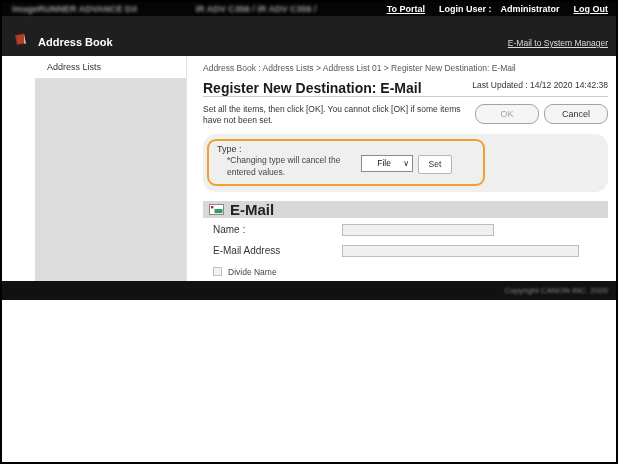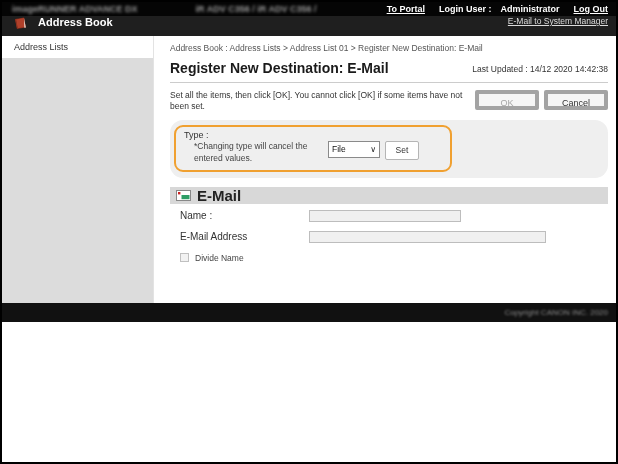--- a/index.html
+++ b/index.html
@@ -14,52 +14,52 @@
     height:14px; background:#050505; color:#fff;
     display:flex; align-items:center; font-size:9px; font-weight:bold;
   }
   .device-group { display:flex; gap:58px; padding-left:10px; }
   .blurred { color:#9a9a9a; filter:blur(1.5px); white-space:nowrap; }
   .topbar-right { margin-left:auto; display:flex; align-items:center; gap:14px; padding-right:8px; }
   .topbar-link { color:#fff; text-decoration:underline; cursor:pointer; white-space:nowrap; }
   .login-group { display:flex; gap:9px; white-space:nowrap; }
   
   .appbar {
-    height:20px; background:#1f1f1f; color:#fff;
-    display:flex; align-items:flex-start; padding:0 8px 8px 10px;
+    height:40px; background:#1f1f1f; color:#fff;
+    display:flex; align-items:flex-end; padding:0 8px 8px 10px;
   }
   .book-icon { width:16px; height:16px; margin-right:10px; }
   .app-title { font-size:11px; font-weight:bold; }
   .appbar-link {
     margin-left:auto; font-size:8.5px; color:#dcdcdc;
     text-decoration:underline; cursor:pointer;
   }
   
-  .content { display:flex; height:267px; background:#fff; }
+  .content { display:flex; height:225px; background:#fff;margin-left:33px; }
   .sidebar {
     width:152px; background:#dcdcdc; border-right:1px solid #e3e3e3;
     flex-shrink:0; display:flex; flex-direction:column;
   }
   .sidebar-item {
     background:#fff; font-size:9px; color:#333;
     padding:6px 12px; height:22px; cursor:pointer;
   }
   .main { flex:1; padding:7px 8px 0 16px; overflow:hidden; }
   .breadcrumb { font-size:8.5px; color:#555; margin-bottom:7px; white-space:nowrap; }
   .header-row {
-    display:flex; align-items:flex-end; border-bottom:1px solid #ccc; padding-bottom:6px;
+    display:flex; align-items:flex-start; border-bottom:1px solid #ccc; 
   }
   .page-title { font-size:14px; font-weight:bold; color:#1a1a1a; flex:1; }
   .last-updated { font-size:8.5px; color:#333; white-space:nowrap; padding-bottom:2px; }
   .action-row { display:flex; margin-top:7px; }
   .instruction { font-size:8.5px; color:#333; width:312px; line-height:1.35; }
   .btn-group { margin-left:auto; display:flex; gap:5px; align-items:flex-start; }
   .btn {
-    width:64px; height:20px; background:#f5f5f5; border:4px solid #a3a3a3;
-    border-radius:2px; font-size:9px; text-align:center; line-height:18px; cursor:pointer;
+    width:64px; height:20px; background:#f5f5f5; border:1px solid #a3a3a3;
+    border-radius:9px; font-size:9px; text-align:center; line-height:18px; cursor:pointer;
     font-family:"Liberation Sans", sans-serif;
   }
   .btn.disabled { color:#a6a6a6; cursor:default; }
   .btn.normal { color:#333; }
   
   .type-band { margin-top:7px; background:#efefef; padding:5px 8px 6px 4px;border-radius:13px; }
   .type-callout {
     border:2px solid #f0a030; border-radius:9px;
     width:278px; padding:3px 8px 5px 8px;
   }
@@ -67,21 +67,21 @@
   .type-inner { display:flex; margin-top:1px; }
   .type-note {
     font-size:8.5px; color:#444; margin-left:10px; width:128px; line-height:1.4;
   }
   .type-controls { display:flex; gap:5px; margin-left:6px; align-items:flex-start; }
   .select-box {
     width:52px; height:17px; background:#fff; border:1px solid #8a8a8a;
     display:flex; align-items:center; font-size:8.5px; color:#111;
     padding:0 3px; cursor:pointer;
   }
-  .select-value { flex:1; }
+  .select-value { flex:1;text-align:center; }
   .select-arrow { font-size:8px; color:#222; }
   .set-btn {
     width:34px; height:19px; background:#fff; border:1px solid #b5b5b5;
     border-radius:2px; font-size:8.5px; color:#333; text-align:center; line-height:17px; cursor:pointer;
   }
   
   .section-header {
     margin-top:9px; background:#d8d8d8; height:17px;
     display:flex; align-items:center; gap:6px; padding:0 6px;
   }

